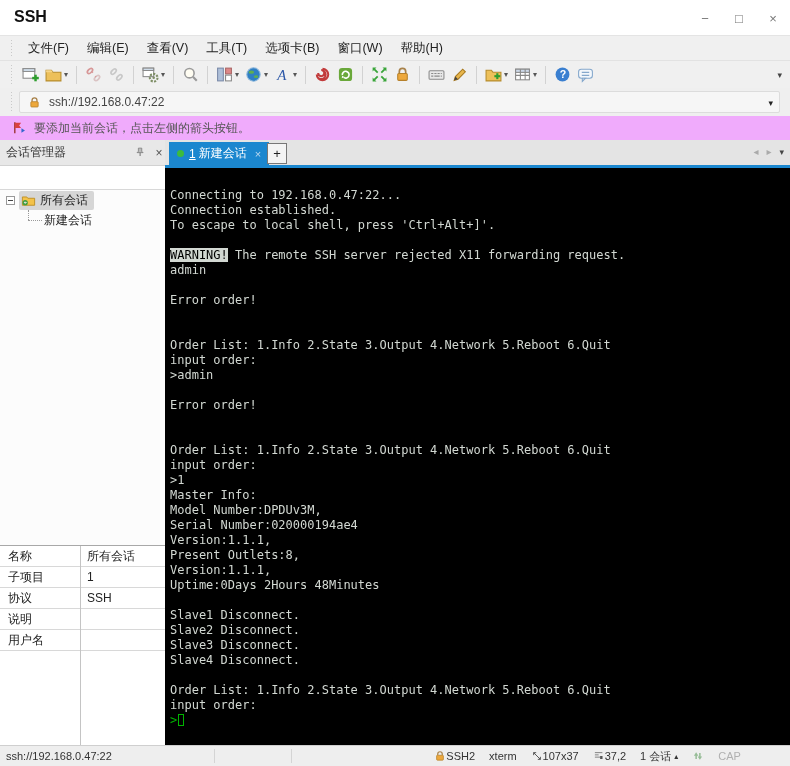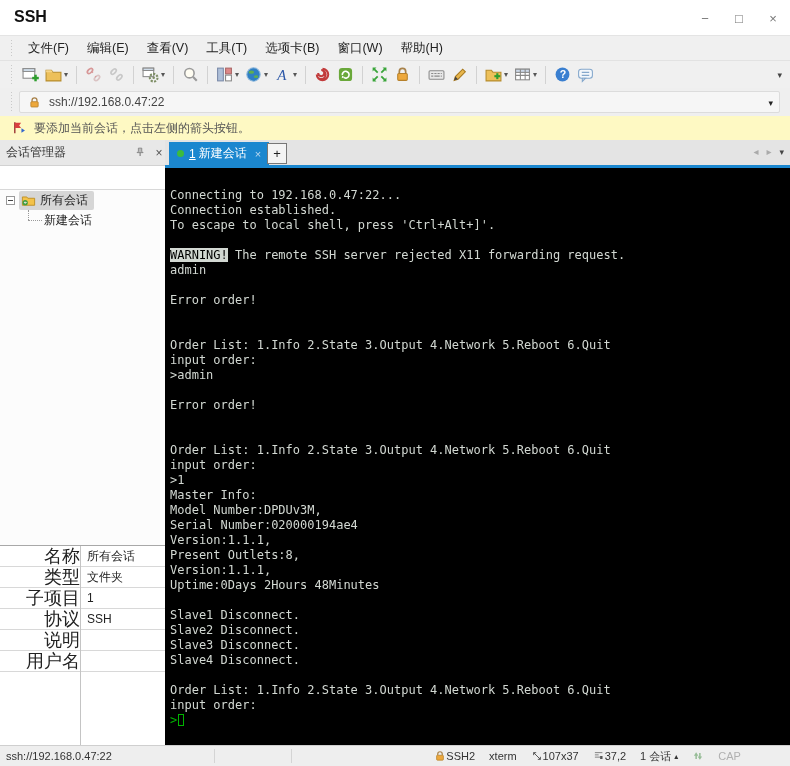--- a/index.html
+++ b/index.html
@@ -39,21 +39,21 @@
   .addressbar { position:absolute; left:0; top:88px; width:790px; height:28px;
     background:#efefef; display:flex; align-items:center; padding-left:10px; }
   .addr-field { position:relative; flex:1; height:22px; margin-right:10px;
     background:#f6f6f6; border:1px solid #dcdcdc; border-radius:2px;
     display:flex; align-items:center; padding:0 20px 0 8px; }
   .addr-text { font-size:12px; color:#444; margin-left:8px; }
   .addr-dd { position:absolute; right:6px; top:6px; font-size:9px; color:#222; }
 
   
   .notebar { position:absolute; left:0; top:116px; width:790px; height:24px;
-    background:#fef9c3; display:flex; align-items:center; padding-left:12px; }
+    background:#f0abfc; display:flex; align-items:center; padding-left:12px; }
   .note-text { font-size:12px; color:#555; margin-left:8px; }
 
   
   .left-panel { position:absolute; left:0; top:140px; width:175px; height:605px;
     background:#fafafa; border-right:1px solid #b8b8b8;padding-left:40px; }
   .sm-header { position:absolute; left:0; top:0; width:100%; height:26px;
     background:#e8e8e8; border-bottom:1px solid #d2d2d2;
     display:flex; align-items:center; padding:0 6px; }
   .sm-title { font-size:12px; color:#333; flex:1; }
   .sm-hbtn { width:18px; height:18px; display:flex; align-items:center; justify-content:center;
@@ -72,21 +72,21 @@
   .connector::before { content:""; position:absolute; left:4px; top:0; height:10px;
     border-left:1px dotted #9a9a9a; }
   .connector::after { content:""; position:absolute; left:4px; top:10px; width:14px;
     border-top:1px dotted #9a9a9a; }
 
   
   .props { position:absolute; left:0; top:405px; right:0; bottom:0;
     background:#ffffff; border-top:1px solid #a8a8a8; }
   .props::before { content:""; position:absolute; left:80px; top:0; bottom:0; width:1px; background:#c4c4c4; }
   .prow { height:21px; display:flex; border-bottom:1px solid #d8d8d8; align-items:center; }
-  .plabel { width:80px; padding-left:8px; font-size:18px; color:#222;text-align:right; }
+  .plabel { width:80px; padding-left:8px; font-size:12px; color:#222; }
   .pvalue { flex:1; padding-left:7px; font-size:12px; color:#222; }
 
   
   .term-area { position:absolute; left:165px; top:140px; width:625px; height:605px; background:#000; }
   .tab-bar { position:absolute; left:0; top:0; width:100%; height:28px; background:#e4e4e4; }
   .tab-bar::after { content:""; position:absolute; left:0; bottom:0; width:100%; height:3px; background:#1b87cf; }
   .tab { position:absolute; left:4px; top:2px; height:23px; background:#1b87cf; color:#fff;
     display:flex; align-items:center; padding:0 8px; font-size:12px; }
   .tab-dot { width:7px; height:7px; border-radius:50%; background:#3dbb3d; margin-right:5px; }
   .tab-index { text-decoration:underline; margin-right:3px; }
@@ -364,24 +364,20 @@
       <span class="connector"></span>
       <span>新建会话</span>
     </div>
   </div>
   <div class="props" id="props-host">
       <div class="prow">
         <div class="plabel">名称</div>
         <div class="pvalue">所有会话</div>
       </div>
       <div class="prow">
-        <div class="plabel">类型</div>
-        <div class="pvalue">文件夹</div>
-      </div>
-      <div class="prow">
         <div class="plabel">子项目</div>
         <div class="pvalue">1</div>
       </div>
       <div class="prow">
         <div class="plabel">协议</div>
         <div class="pvalue">SSH</div>
       </div>
       <div class="prow">
         <div class="plabel">说明</div>
         <div class="pvalue"></div>

